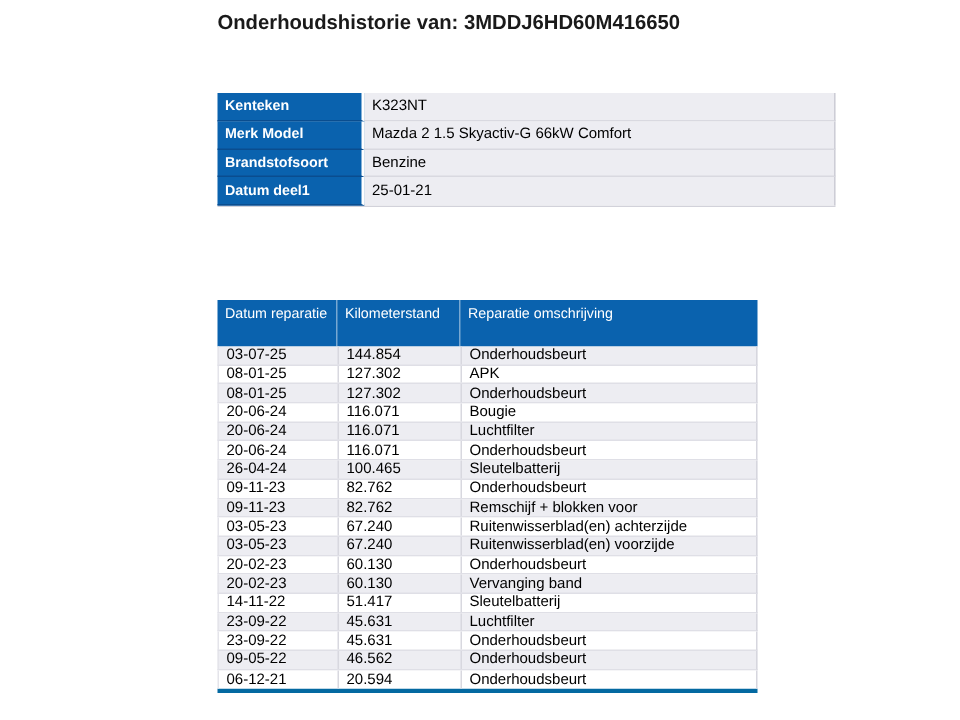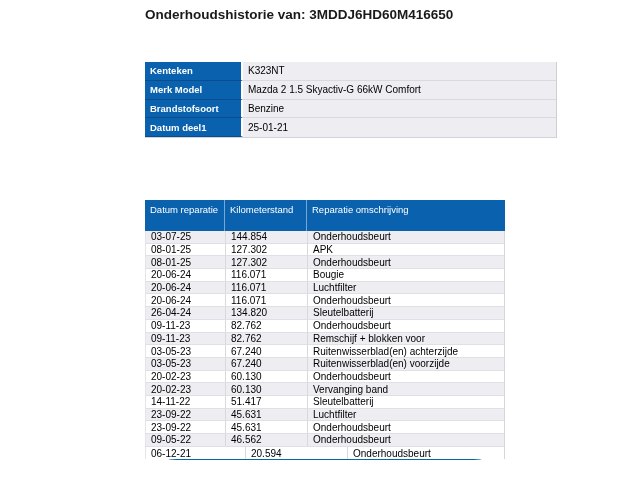--- a/index.html
+++ b/index.html
@@ -49,30 +49,29 @@
     display:flex; height:31px; box-sizing:border-box;
     background:var(--blue); color:#ffffff; font-size:9.5px;justify-content:center;
   }
   .hhcell {
     box-sizing:border-box; padding:4px 0 0 5px;
     white-space:nowrap; overflow:hidden;
   }
   .hhcell + .hhcell { border-left:1px solid rgba(255,255,255,0.45); }
   .c0 { width:79px; } .c1 { width:82px; } .c2 { flex:1; }
   .hbody {
-    border-bottom:1px solid #0369a1;
-    border-radius:31px;
+    border-bottom:3px solid #0369a1;
   }
   .hrow {
     display:flex; height:12.7px; box-sizing:border-box;
     border-bottom:1px solid #dfdfe6;
     border-left:1px solid #e4e4ea;
     border-right:1px solid #d6d6de;
   }
-  .hrow:last-child { border-bottom:none;gap:20px; }
+  .hrow:last-child { border-bottom:none; }
   .hrow.odd  { background:var(--stripe); }
   .hrow.even { background:#ffffff; }
   .hcell {
     box-sizing:border-box; font-size:10px;
     display:flex; align-items:center; padding-left:5px;
     white-space:nowrap; overflow:hidden;
   }
   .hcell + .hcell { border-left:1px solid #d8d8df; }
 </style>
 </head>
@@ -133,21 +132,21 @@
           <div class="hcell c1">116.071</div>
           <div class="hcell c2">Luchtfilter</div>
         </div>
         <div class="hrow even">
           <div class="hcell c0">20-06-24</div>
           <div class="hcell c1">116.071</div>
           <div class="hcell c2">Onderhoudsbeurt</div>
         </div>
         <div class="hrow odd">
           <div class="hcell c0">26-04-24</div>
-          <div class="hcell c1">134.820</div>
+          <div class="hcell c1">100.465</div>
           <div class="hcell c2">Sleutelbatterij</div>
         </div>
         <div class="hrow even">
           <div class="hcell c0">09-11-23</div>
           <div class="hcell c1">82.762</div>
           <div class="hcell c2">Onderhoudsbeurt</div>
         </div>
         <div class="hrow odd">
           <div class="hcell c0">09-11-23</div>
           <div class="hcell c1">82.762</div>

